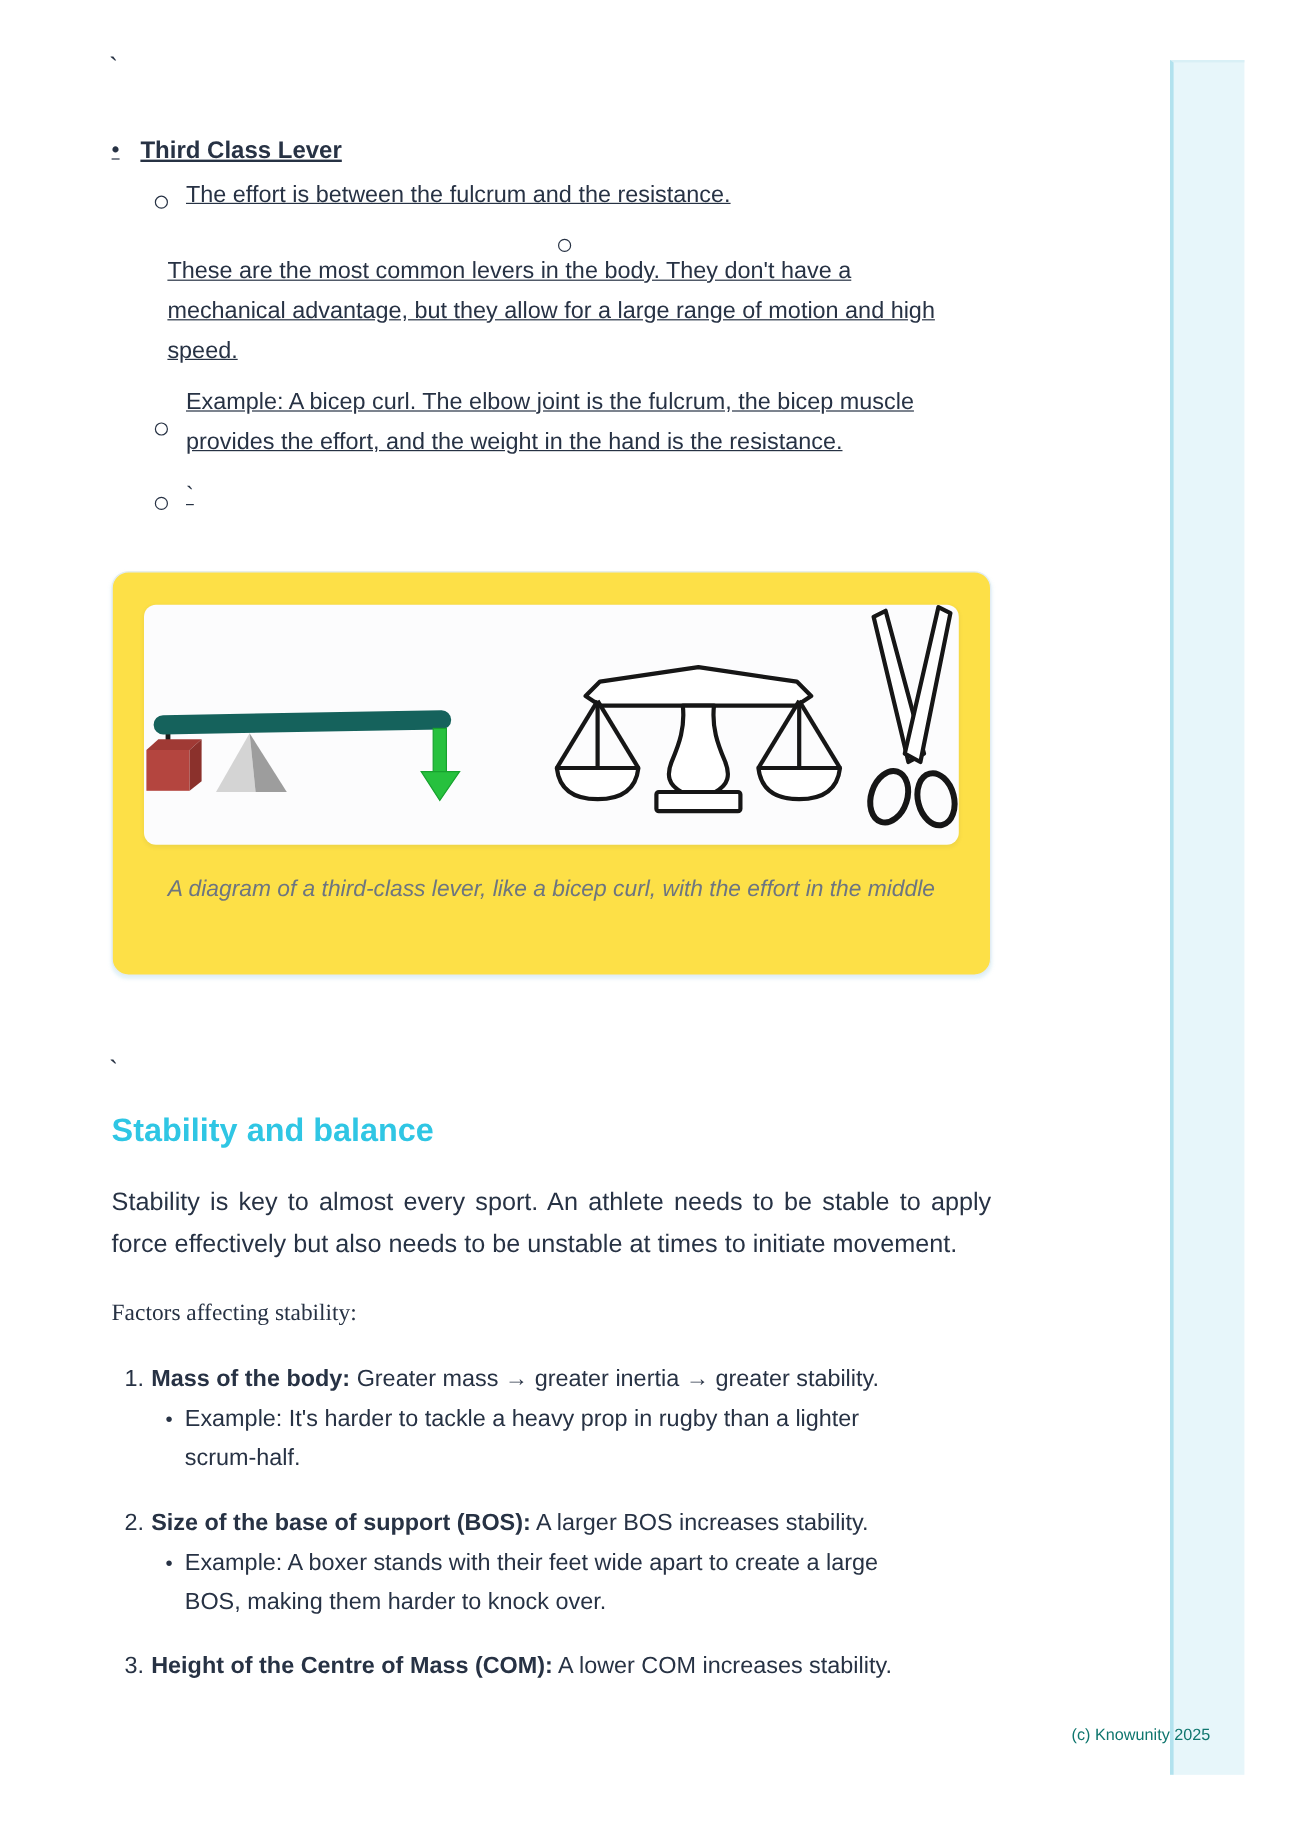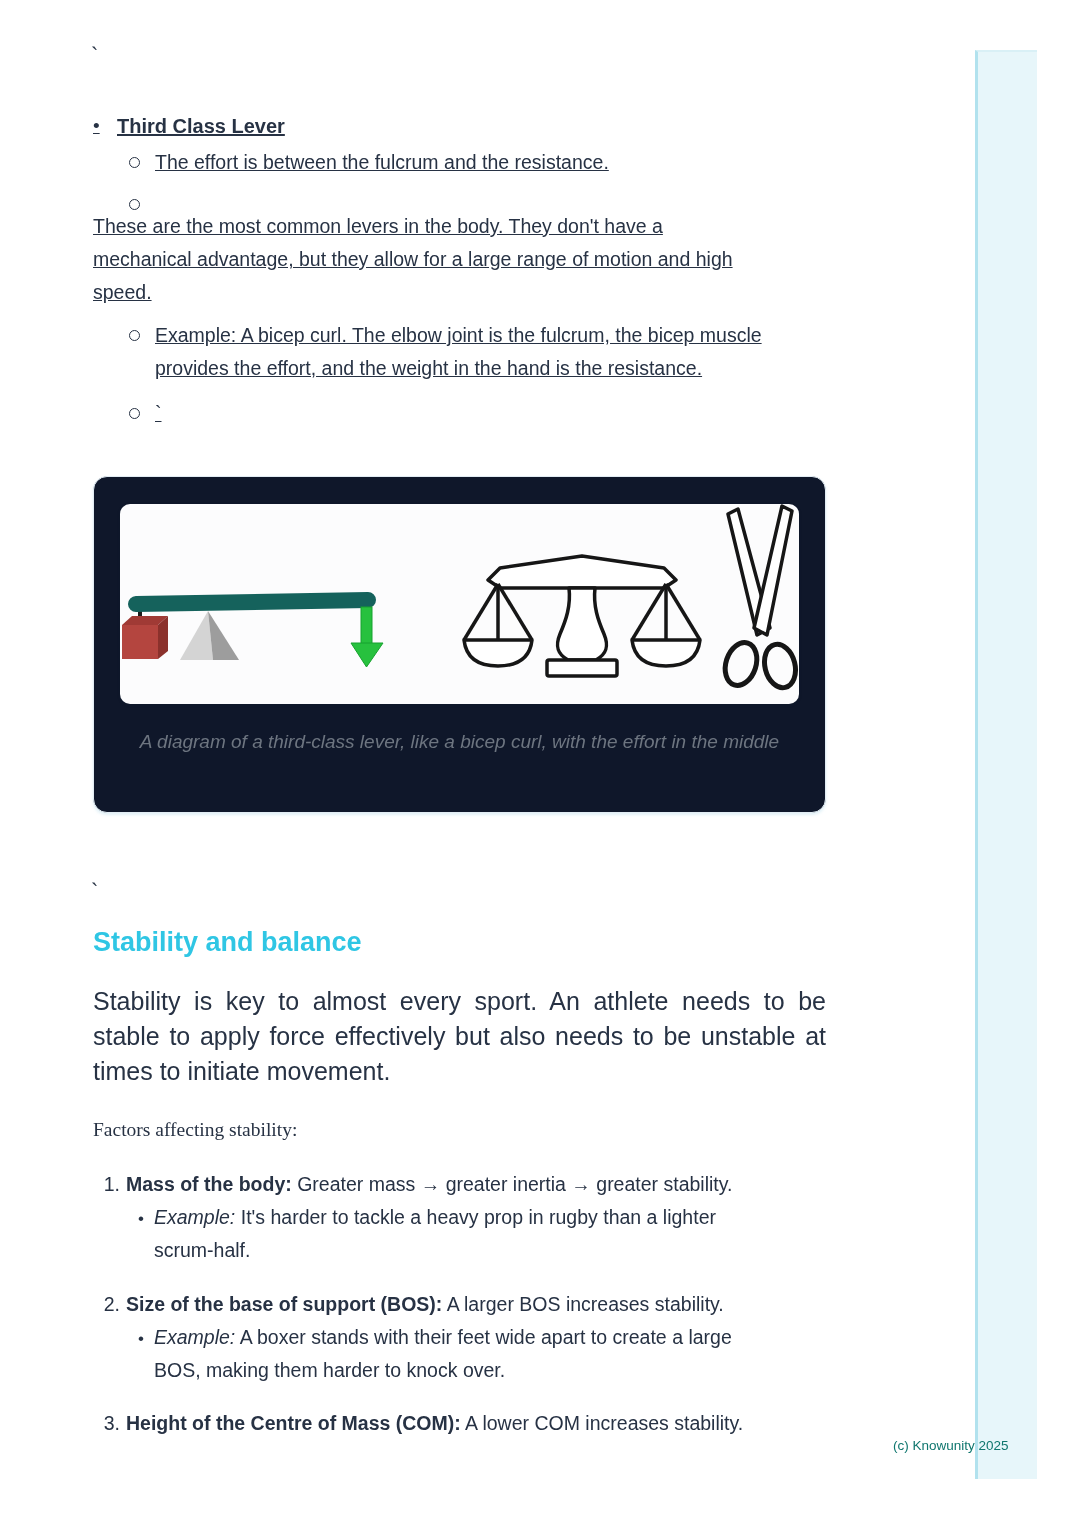--- a/index.html
+++ b/index.html
@@ -25,39 +25,39 @@
   .stray-top{left:91px;top:46px;}
   .stray-pre-heading{left:91px;top:882px;}
 
   .content{position:absolute;left:93px;top:0;width:733px;}
 
   
   .lever-list{margin-top:112px;font-size:19.5px;line-height:33px;text-decoration:underline;}
   .l1-item{display:flex;align-items:flex-start;line-height:28px;}
   .l1-item::before{content:"•";width:24px;flex:none;font-size:19px;}
   .l1-title{font-weight:bold;font-size:20px;}
-  .l2-item{display:flex;align-items:flex-start;}
+  .l2-item{display:flex;align-items:center;}
   .l2-item.mt-sm{margin-top:6px;}
   .l2-item.mt-md{margin-top:9px;flex-direction:column;}
   .l2-item.mt-lg{margin-top:10px;}
   .l2-item.mt-xl{margin-top:12px;}
   .ring{
     flex:none;width:9px;height:9px;
     border:1.5px solid #273244;border-radius:50%;
     margin:11px 15px 0 36px;
   }
   .l2-text{max-width:640px;}
 
   
   .card{
     margin:46px 0 0 0;
     width:679px;
     border:1px solid #e2ecf3;
     border-radius:14px;
-    background:#0f172a;
+    background:#fde047;
     padding:27px 26px 56px 26px;
     box-shadow:0 2px 3px rgba(150,205,225,.28);
   }
   .figure-image{
     width:679px;height:200px;
     background:#fcfcfd;
     border-radius:10px;
     box-shadow:0 1px 4px rgba(15,40,60,.07);
   }
   .figure-caption{
@@ -72,39 +72,39 @@
   
   .section-heading{
     margin:113px 0 0 0;
     font-size:27px;line-height:32px;
     font-weight:bold;
     color:#2fc6e4;
   }
   .intro{
     margin:26px 0 0 0;
     width:733px;
-    font-size:25px;line-height:35px;
+    font-size:21px;line-height:35px;
     text-align:justify;
   }
   .factors-label{
     margin:24px 0 0 0;
     font-size:19.5px;line-height:33px;font-family:Liberation Serif, serif;
   }
   .f-item{display:flex;align-items:flex-start;padding-left:10px;font-size:19.5px;line-height:33px;}
   .f-item.f1{margin-top:22px;}
   .f-item.f2{margin-top:21px;}
   .f-item.f3{margin-top:20px;}
   .f-num{flex:none;width:17px;text-align:right;margin-right:6px;}
   .f-body{flex:1;}
   .f-term{font-weight:bold;}
   .ex-item{display:flex;align-items:flex-start;margin-left:2px;}
   .ex-bullet{flex:none;width:26px;text-align:center;}
   .ex-bullet::before{content:"•";font-size:17px;}
   .ex-text{max-width:620px;}
-  .ex-label{font-style:italic;}
+  .ex-label{}
 
   .footer{
     position:absolute;
     left:893px;top:1438px;
     font-size:13.5px;line-height:16px;
     color:#0f766e;
     z-index:2;
   }
 </style>
 </head>

